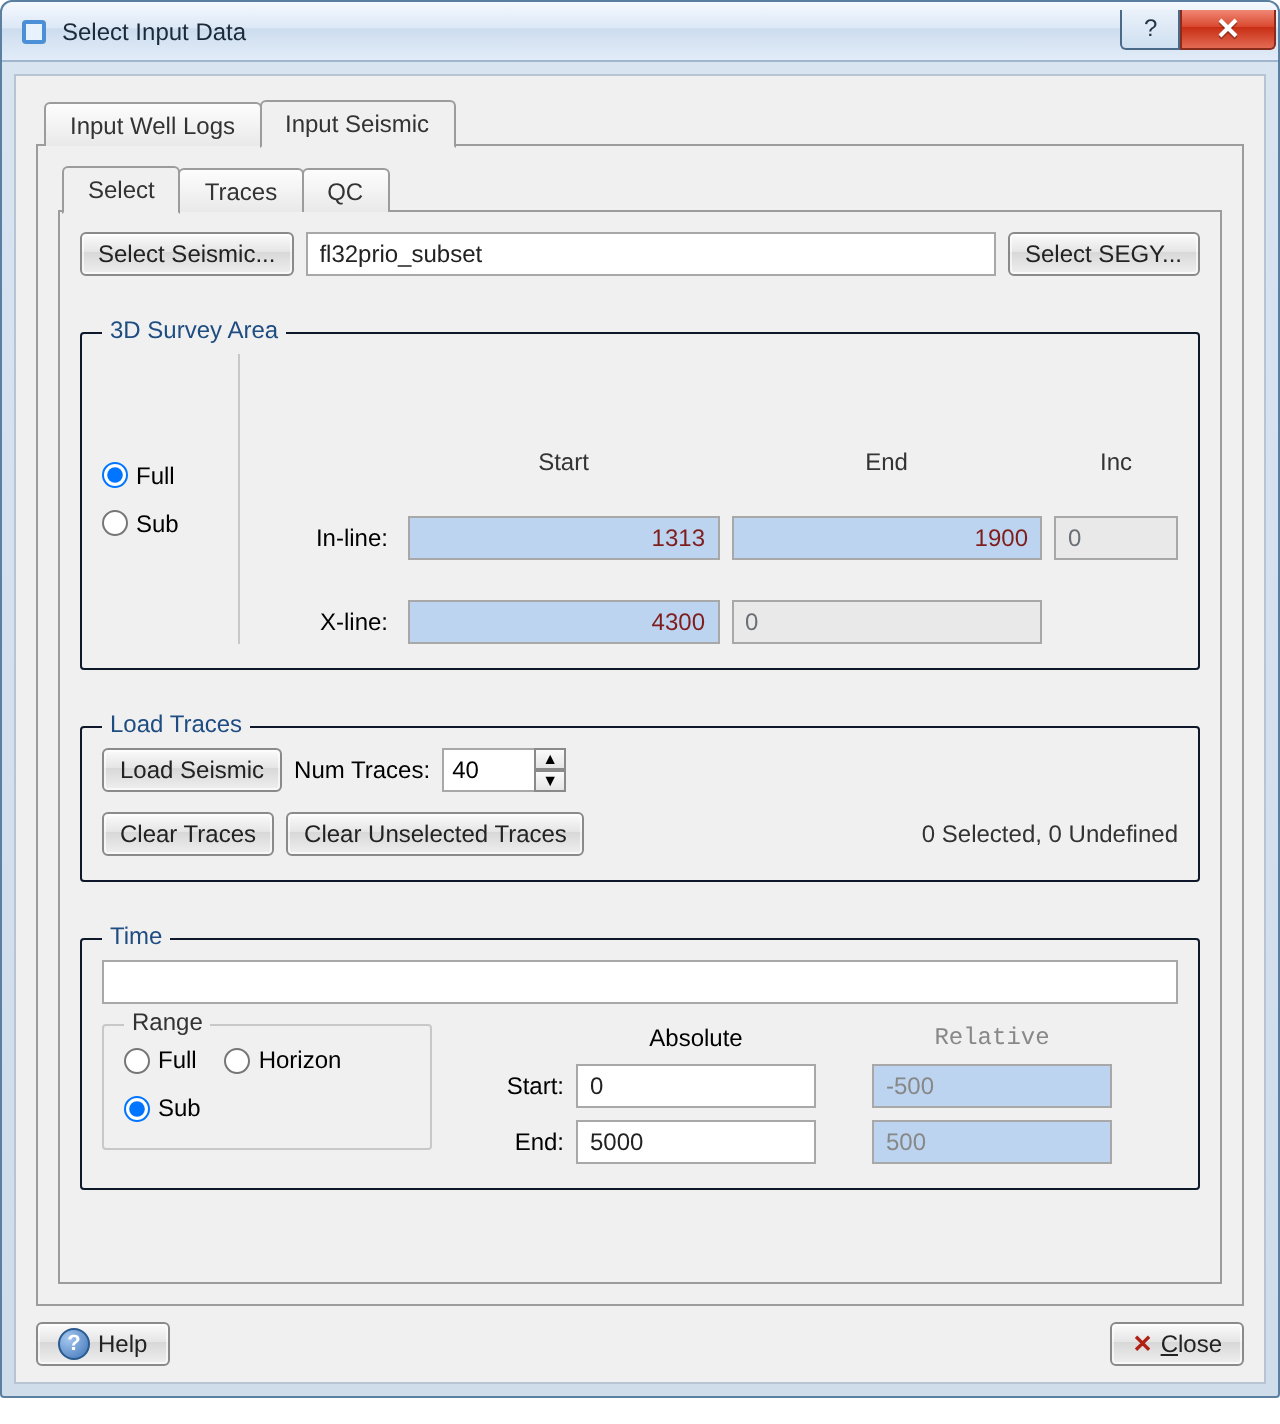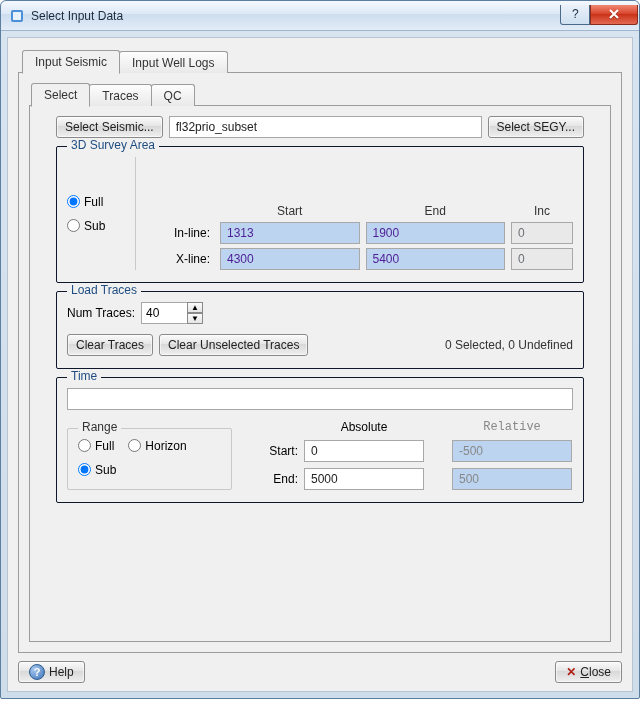--- a/index.html
+++ b/index.html
@@ -39,67 +39,67 @@
   }
   .tab.active { background:#f0f0f0; border-color:#9c9c9c; z-index:2; padding-bottom:4px;
     border-bottom:1px solid #f0f0f0; margin-bottom:-1px; }
   .tabpanel {
     border:1px solid #9c9c9c; background:#f0f0f0; flex:1; padding:10px;
     display:flex; flex-direction:column;
   }
 
   
   .inner-tabstrip { display:flex; align-items:flex-end; height:22px; padding-left:2px; }
-  .inner-tabpanel { border:1px solid #9c9c9c; flex:1; padding:10px 26px;
-    display:flex; flex-direction:column; gap:0; }
+  .inner-tabpanel { border:1px solid #9c9c9c; flex:1; padding:10px 10px;
+    display:flex; flex-direction:column; gap:20px; }
 
   
   .btn {
     display:inline-flex; align-items:center; justify-content:center;
     padding:2px 8px; height:22px;
     border:1px solid #8a8a8a; border-radius:3px;
     background:linear-gradient(#fbfbfb,#e5e5e5 45%,#d8d8d8 46%,#efefef);
     color:#222; white-space:nowrap;
     box-shadow:inset 0 0 0 1px rgba(255,255,255,.6);
   }
 
   .row { display:flex; align-items:center; gap:6px; }
 
   input.text {
     height:22px; border:1px solid #a8a8a8; padding:2px 6px; background:#fff;
     color:#222; width:100%;
   }
   input.text.blue { background:#bcd4ef; color:#2d2d2d; }
-  input.text.blue[readonly] { color:#4c1d95; }
+  input.text.blue[readonly] { color:#7f1d1d;text-align:right; }
   input.text.grey { background:#e9e9e9; color:#6a6f76; }
   input.text.grey-blue { background:#bcd4ef; color:#888; }
 
   
   .group { border:1px solid #0f172a; border-radius:2px; padding:10px 10px 12px; position:relative; margin-top:8px; }
   .group > .legend { position:absolute; top:-9px; left:10px; background:#f0f0f0; padding:0 4px; color:#1f4d82; }
   .subgroup { border:1px solid #c8c8c8; border-radius:2px; padding:10px; position:relative; }
   .subgroup > .legend { position:absolute; top:-9px; left:10px; background:#f0f0f0; padding:0 4px; color:#333; }
   .vsep { width:1px; align-self:stretch; background:#c8c8c8; margin:0 8px; }
 
   .radio { display:inline-flex; align-items:center; gap:4px; }
   .radio input { margin:0; }
 
   .grid-head { display:grid; grid-template-columns:70px 1fr 1fr 62px; gap:6px; text-align:center; color:#333;margin-top:47px; }
-  .grid-row  { display:grid; grid-template-columns:70px 1fr 1fr 62px; gap:6px; align-items:center; margin-top:4px; }
+  .grid-row  { display:grid; grid-template-columns:70px 1fr 1fr 62px; gap:6px; align-items:center; margin-top:20px; }
   .grid-row .lbl { text-align:right; padding-right:4px; }
 
   .spin { display:flex; }
   .spin input { width:46px; height:22px; border:1px solid #a8a8a8; border-right:none; padding:2px 4px; }
   .spin .arrows { width:16px; display:flex; flex-direction:column; }
   .spin .arrows button { flex:1; border:1px solid #8a8a8a; background:linear-gradient(#fbfbfb,#e5e5e5);
     padding:0; line-height:8px; font-size:8px; }
 
   .status-right { margin-left:auto; color:#333; }
 
-  .time-grid { display:flex; gap:18px; align-items:flex-end; }
+  .time-grid { display:flex; gap:18px; align-items:flex-start; }
   .time-range { width:165px; }
   .time-cols .head { display:grid; grid-template-columns:48px 120px 16px 120px; gap:6px; text-align:center; }
   .time-cols .r { display:grid; grid-template-columns:48px 120px 16px 120px; gap:6px; align-items:center; margin-top:6px; }
   .muted { color:#888;font-family:Liberation Mono, monospace; }
 
   .footer { display:flex; align-items:center; padding-top:8px; }
   .footer .spacer { flex:1; }
   .footer .btn { padding:2px 10px; }
   .help-icon { width:16px; height:16px; border-radius:50%;
     background:radial-gradient(circle at 30% 30%,#a7c8ef,#3d74b8);
@@ -131,22 +131,22 @@
         <svg width="12" height="10" viewBox="0 0 12 10">
             <path d="M2 1 L10 9 M10 1 L2 9" stroke="#fff" stroke-width="2"></path>
           </svg>
       </div>
     </div>
   </div>
 
   <div class="client">
 
     <div class="tabstrip">
+      <div class="tab">Input Well Logs</div>
       <div class="tab active">Input Seismic</div>
-      <div class="tab">Input Well Logs</div>
     </div>
     <div class="tabpanel">
 
       <div class="inner-tabstrip">
         <div class="tab active">Select</div>
         <div class="tab">Traces</div>
         <div class="tab">QC</div>
       </div>
       <div class="inner-tabpanel">
 
@@ -179,30 +179,30 @@
               </div>
               <div class="grid-row">
                 <span class="lbl">In-line:</span>
                 <input class="text blue" readonly="" value="1313" style="">
                 <input class="text blue" readonly="" value="1900" style="">
                 <input class="text grey" readonly="" value="0" style="">
               </div>
               <div class="grid-row">
                 <span class="lbl">X-line:</span>
                 <input class="text blue" readonly="" value="4300" style="">
-                <input class="text blue" readonly="" value="5400" style="">
                 <input class="text grey" readonly="" value="0" style="">
               </div>
             </div>
           </div>
         </div>
 
         <div class="group">
           <span class="legend">Load Traces</span>
           <div class="row">
+            <button class="btn">Load Seismic</button>
             <span>Num Traces:</span>
             <span class="spin">
               <input value="40" style="">
               <span class="arrows">
                 <button>▲</button>
                 <button>▼</button>
               </span>
             </span>
           </div>
           <div class="row" style="margin-top:10px;">

